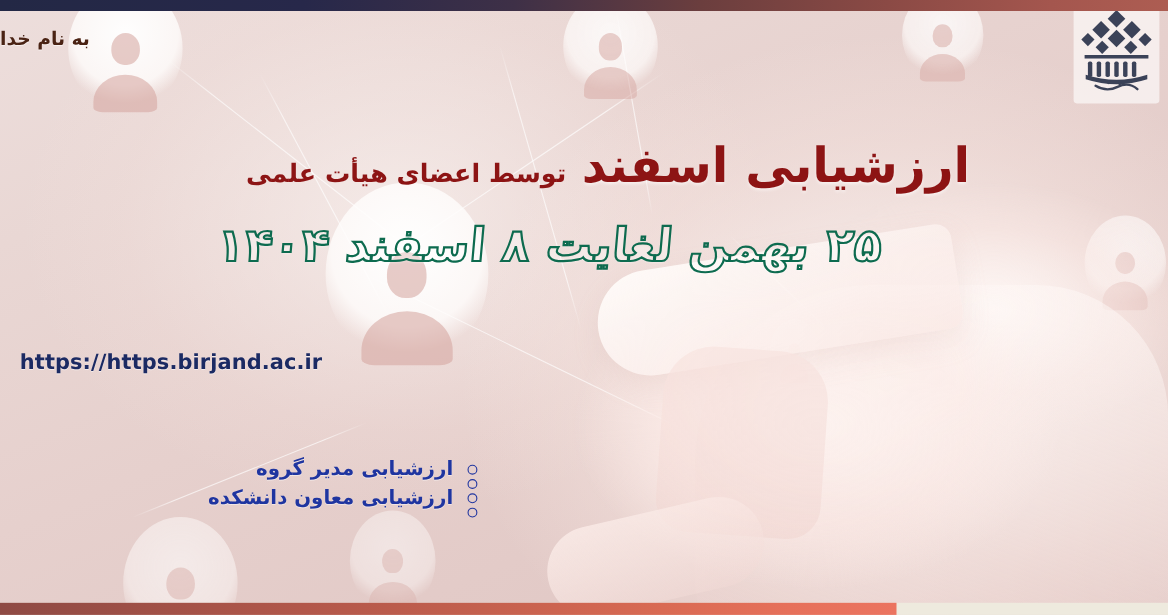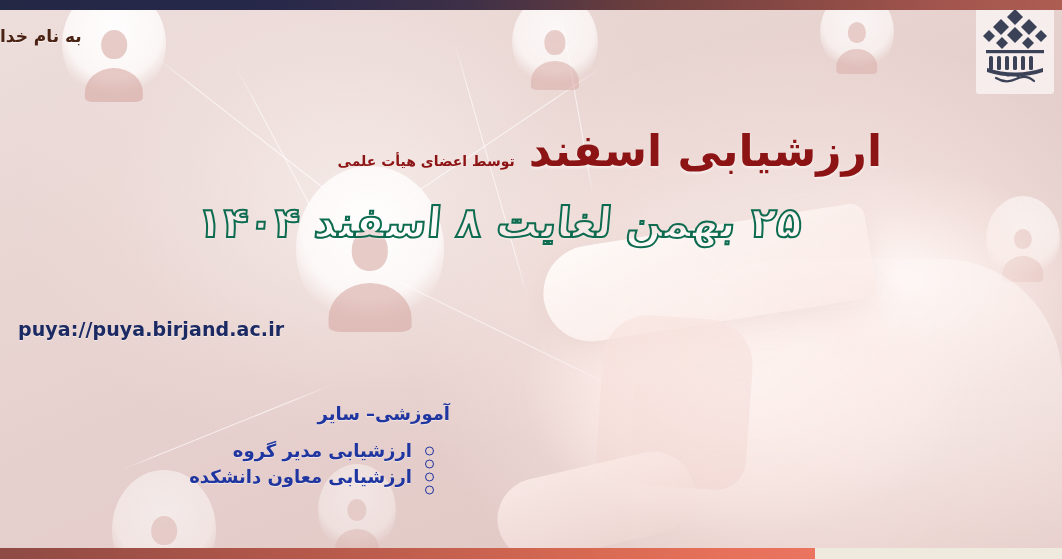--- a/index.html
+++ b/index.html
@@ -112,21 +112,21 @@
   .titlerow{
     position:absolute;right:180px;top:128px;z-index:5;
     display:flex;align-items:baseline;gap:14px;direction:rtl;
   }
   .title-main{
     color:#8d1414;font-weight:bold;font-size:44px;line-height:1.05;
     text-shadow:0 2px 3px rgba(255,255,255,.55);
     white-space:nowrap;
   }
   .title-sub{
-    color:#8d1414;font-weight:bold;font-size:14px;line-height:1.1;
+    color:#8d1414;font-weight:bold;font-size:23px;line-height:1.1;
     white-space:nowrap;
   }
 
   .dateline{
     position:absolute;right:260px;top:200px;z-index:5;
     font-size:42px;font-weight:bold;line-height:1.1;
     color:transparent;
     -webkit-text-stroke:2px #0d6b4f;
     text-stroke:2px #0d6b4f;
     letter-spacing:2px;
@@ -271,24 +271,23 @@
 
   <div class="bism">به نام خدا</div>
 
   <div class="titlerow">
     <span class="title-main">ارزشیابی اسفند</span>
     <span class="title-sub">توسط اعضای هیأت علمی</span>
   </div>
 
   <div class="dateline">۲۵ بهمن لغایت ۸ اسفند ۱۴۰۴</div>
 
-  <div class="url">puya://puya.birjand.ac.ir</div>
+  <div class="url">https://https.birjand.ac.ir</div>
 
   <div class="listblock">
-    <div class="list-head">آموزشی– سایر</div>
     <ul class="blist">
       <li>
         <span class="bullet"></span>
         <span>ارزشیابی مدیر گروه</span>
       </li>
       <li>
         <span class="bullet"></span>
       </li>
       <li>
         <span class="bullet"></span>

